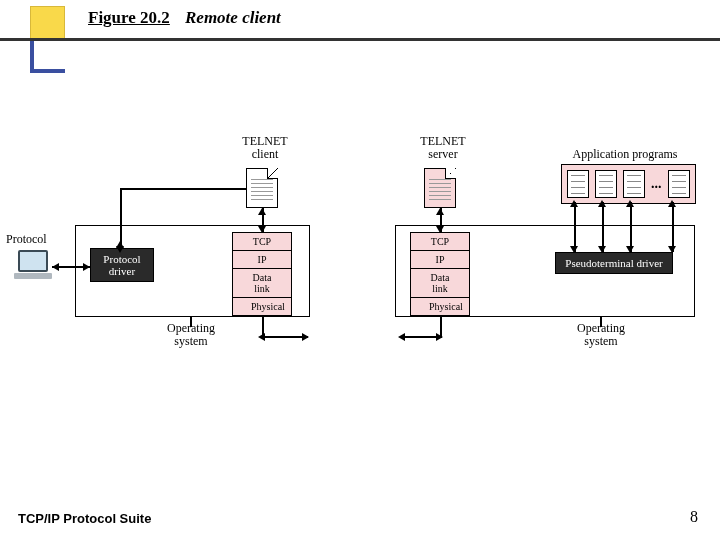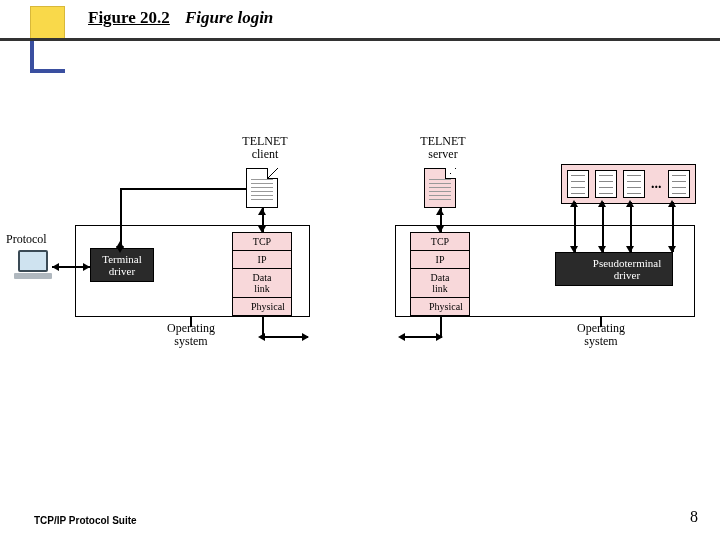--- a/index.html
+++ b/index.html
@@ -16,21 +16,21 @@
   .header-logo {
     position: absolute; left: 30px; top: 6px; width: 35px; height: 35px;
     background: #f9d94a; border: 1px solid #d8b83a;
   }
   .header-logo-inner {
     position: absolute; left: 30px; top: 38px; width: 35px; height: 35px;
     border-left: 4px solid #3a4fa0; border-bottom: 4px solid #3a4fa0;
   }
   .figure-label { position: absolute; left: 88px; top: 8px; font-weight: bold; font-size: 17px; text-decoration: underline; }
   .figure-title { position: absolute; left: 185px; top: 8px; font-style: italic; font-weight: bold; font-size: 17px; }
-  .footer-left { position: absolute; left: 34px; bottom: 14px; font-family: Verdana, sans-serif; font-size: 10px; font-weight: bold; }
+  .footer-left { position: absolute; left: 18px; bottom: 14px; font-family: Verdana, sans-serif; font-size: 13px; font-weight: bold; }
   .footer-right { position: absolute; right: 22px; bottom: 14px; font-family: "Times New Roman", serif; font-size: 16px; }
 
   
   .diag { position: absolute; left: 0; top: 150px; width: 720px; height: 250px; font-size: 11px; }
 
   .os-box {
     position: absolute; border: 1.5px solid #000; background: #fff;
   }
   .term-driver {
     position: absolute; background: #2a2a2a; color: #fff; text-align: center;
@@ -86,54 +86,54 @@
   .arrow-u { border-left: 4px solid transparent; border-right: 4px solid transparent; border-bottom: 7px solid #000; }
   .arrow-d { border-left: 4px solid transparent; border-right: 4px solid transparent; border-top: 7px solid #000; }
 </style>
 </head>
 <body>
 
 <div class="header-logo"></div>
 <div class="header-logo-inner"></div>
 <div class="header-line"></div>
 <div class="figure-label">Figure 20.2</div>
-<div class="figure-title">Figure login</div>
+<div class="figure-title">Remote client</div>
 
 <div class="diag">
 
   <div class="os-box" style="left:75px; top:75px; width:235px; height:92px;"></div>
 
   <div class="os-box" style="left:395px; top:75px; width:300px; height:92px;"></div>
 
   <div class="label" style="left:6px; top:83px;">Protocol</div>
   <div class="laptop" style="left:18px; top:100px;">
     <div class="laptop-screen"></div>
       <div class="laptop-base"></div>
   </div>
 
   <div class="term-driver" style="left:90px; top:98px; width:64px;">
-    <span>Terminal
+    <span>Protocol
 driver</span>
   </div>
 
   <div class="stack" style="left:232px; top:82px;">
     <div>TCP</div>
     <div>IP</div>
     <div>Data link</div>
     <div>Physical</div>
   </div>
 
   <div class="stack" style="left:410px; top:82px;">
     <div>TCP</div>
     <div>IP</div>
     <div>Data link</div>
     <div>Physical</div>
   </div>
 
-  <div class="term-driver" style="left:555px; top:102px; width:118px;padding-left:28px;">
+  <div class="term-driver" style="left:555px; top:102px; width:118px;">
     <span>Pseudoterminal
 driver</span>
   </div>
 
   <div class="label" style="left:240px; top:-15px; width:50px; white-space:pre-line;">TELNET
 client</div>
   <div class="doc" style="left:246px; top:18px;">
     <div class="line" style="top:10px;"></div>
       <div class="line" style="top:14px;"></div>
       <div class="line" style="top:18px;"></div>
@@ -146,20 +146,21 @@
 server</div>
   <div class="doc pink" style="left:424px; top:18px;">
     <div class="line" style="top:10px;"></div>
       <div class="line" style="top:14px;"></div>
       <div class="line" style="top:18px;"></div>
       <div class="line" style="top:22px;"></div>
       <div class="line" style="top:26px;"></div>
       <div class="line" style="top:30px;"></div>
   </div>
 
+  <div class="label" style="left:560px; top:-2px; width:130px;">Application programs</div>
   <div class="apps-box" style="left:561px; top:14px;">
     <div class="app-mini"></div>
     <div class="app-mini"></div>
     <div class="app-mini"></div>
     <span class="apps-dots">...</span>
     <div class="app-mini"></div>
   </div>
 
   <div class="label" style="left:156px; top:172px; width:70px; white-space:pre-line;">Operating
 system</div>

